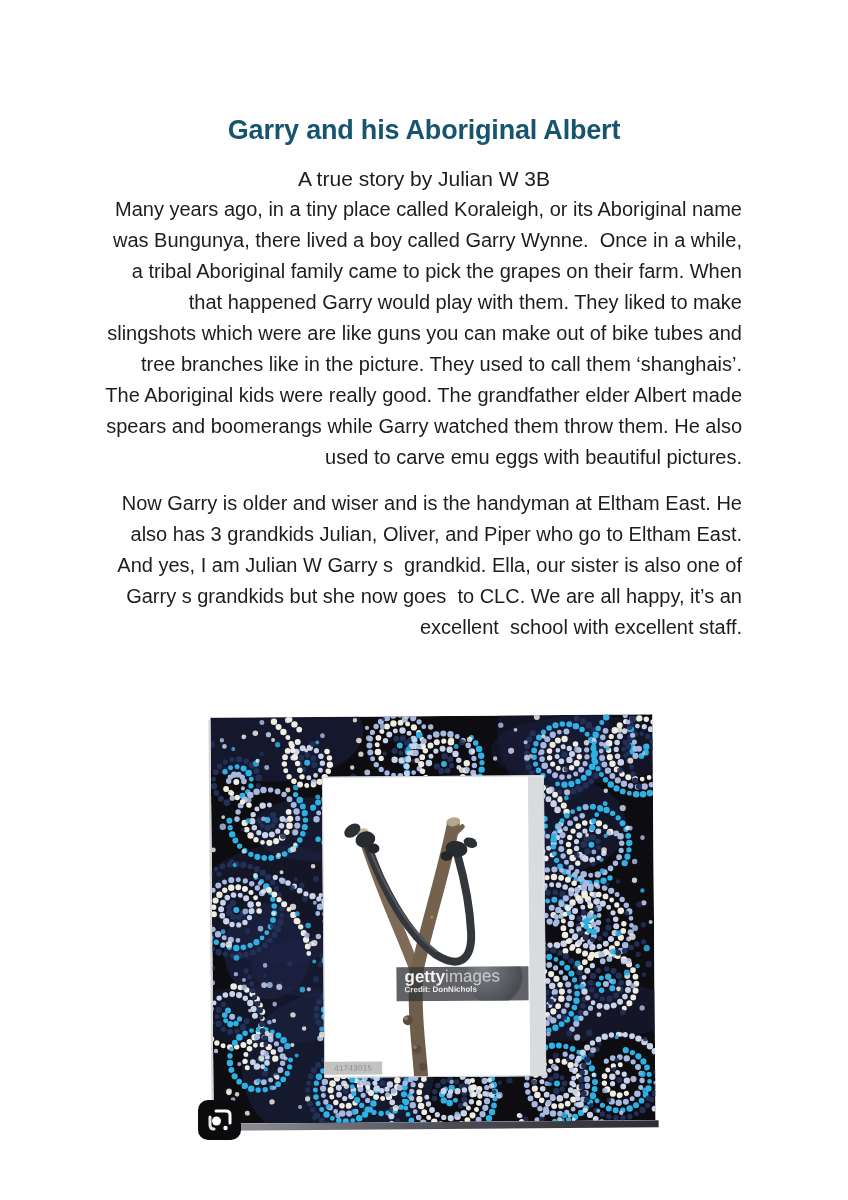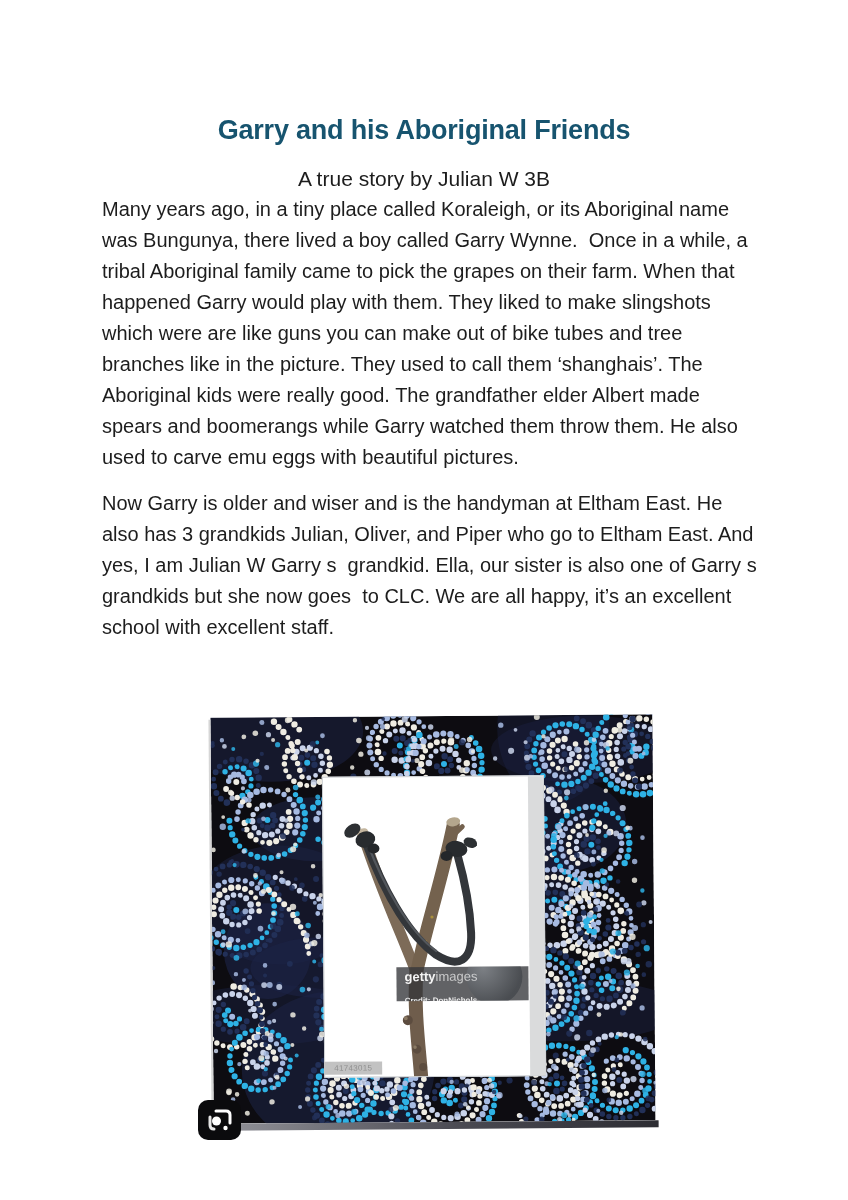--- a/index.html
+++ b/index.html
@@ -4,58 +4,58 @@
 <style>
   html,body{margin:0;padding:0;background:#ffffff;}
   .page{position:relative;width:848px;height:1200px;background:#ffffff;overflow:hidden;
         font-family:"Liberation Sans",sans-serif;color:#1e1e1e;}
   .title{position:absolute;top:97px;left:0;width:100%;text-align:center;
          font-size:27px;font-weight:bold;letter-spacing:-0.2px;}
   .subtitle{position:absolute;top:137px;left:0;width:100%;text-align:center;
             font-size:21px;color:#1c1c1c;margin-top:30px;}
   .bodytext{position:absolute;left:102px;top:194px;width:656px;
             font-size:20px;line-height:31px;color:#1d1d1d;}
-  .bodytext p{margin:0 0 15px 0;white-space:pre-wrap;}
+  .bodytext p{margin:0 16px 15px 0;white-space:pre-wrap;text-align:right;}
 
   
   .figure{position:absolute;left:212px;top:716px;width:442px;height:406px;
           transform:rotate(-0.45deg);}
   .dotart{position:absolute;inset:0;display:block;overflow:hidden;}
   .edge-left{position:absolute;left:-2px;top:2px;bottom:0;width:2px;background:#d6d6d6;}
   .bevel{position:absolute;left:5px;right:-3px;top:100%;height:7px;
          background:linear-gradient(90deg,#93939a,#4a4a52 55%,#2d2d33);}
 
   
   .photo{position:absolute;left:111px;top:60px;width:220px;height:299px;
          background:#ffffff;border:1px solid #cdd0d3;box-sizing:content-box;}
   .photo .sling{position:absolute;inset:0;}
   .strip{position:absolute;top:0;right:0;bottom:0;width:15px;background:#dadbdc;}
   .wm{position:absolute;left:72px;top:190px;width:132px;height:34px;
       background:rgba(52,54,58,0.78);color:#f4f4f4;overflow:hidden;
       padding:3px 0 0 8px;box-sizing:border-box;z-index:3;}
-  .wm .b1{font-size:13px;line-height:14px;}
+  .wm .b1{font-size:17px;line-height:14px;}
   .wm .bold{font-weight:bold;}
   .wm .light{opacity:.7;}
-  .wm .credit{font-size:8px;font-weight:bold;opacity:.95;margin-top:12px;}
+  .wm .credit{font-size:8px;font-weight:bold;opacity:.95;margin-top:1px;}
   .wm .swoosh{position:absolute;right:6px;top:-18px;width:56px;height:56px;border-radius:50%;
       background:radial-gradient(circle at 30% 35%,#8b9096,#3e4247 72%);opacity:.65;}
   .tag{position:absolute;left:-1px;bottom:2px;width:58px;height:13px;z-index:4;
        background:#c2c2c2;color:#8f8f8f;font-size:8px;line-height:13px;text-align:center;
        letter-spacing:.3px;}
 
   
   .lens{position:absolute;left:198px;top:1100px;width:43px;height:40px;background:#0b0b0d;
         border-radius:10px;display:flex;align-items:center;justify-content:center;z-index:9;}
 </style>
 </head>
 <body>
 
 <div class="page">
 
-  <h1 class="title" style="color: rgb(23, 84, 111);">Garry and his Aboriginal Friends</h1>
+  <h1 class="title" style="color: rgb(23, 84, 111);">Garry and his Aboriginal Albert</h1>
   <div class="subtitle">A true story by Julian W 3B</div>
 
   <div class="bodytext">
     <p>Many years ago, in a tiny place called Koraleigh, or its Aboriginal name was Bungunya, there lived a boy called Garry Wynne.  Once in a while, a tribal Aboriginal family came to pick the grapes on their farm. When that happened Garry would play with them. They liked to make slingshots which were are like guns you can make out of bike tubes and tree branches like in the picture. They used to call them ‘shanghais’. The Aboriginal kids were really good. The grandfather elder Albert made spears and boomerangs while Garry watched them throw them. He also used to carve emu eggs with beautiful pictures.</p>
     <p>Now Garry is older and wiser and is the handyman at Eltham East. He also has 3 grandkids Julian, Oliver, and Piper who go to Eltham East. And yes, I am Julian W Garry s  grandkid. Ella, our sister is also one of Garry s grandkids but she now goes  to CLC. We are all happy, it’s an excellent  school with excellent staff.</p>
   </div>
 
   <figure class="figure" style="margin:0">
     <svg id="dotart" class="dotart" viewBox="0 0 442 406">
         <rect width="442" height="406" fill="#0d0c11"></rect>

